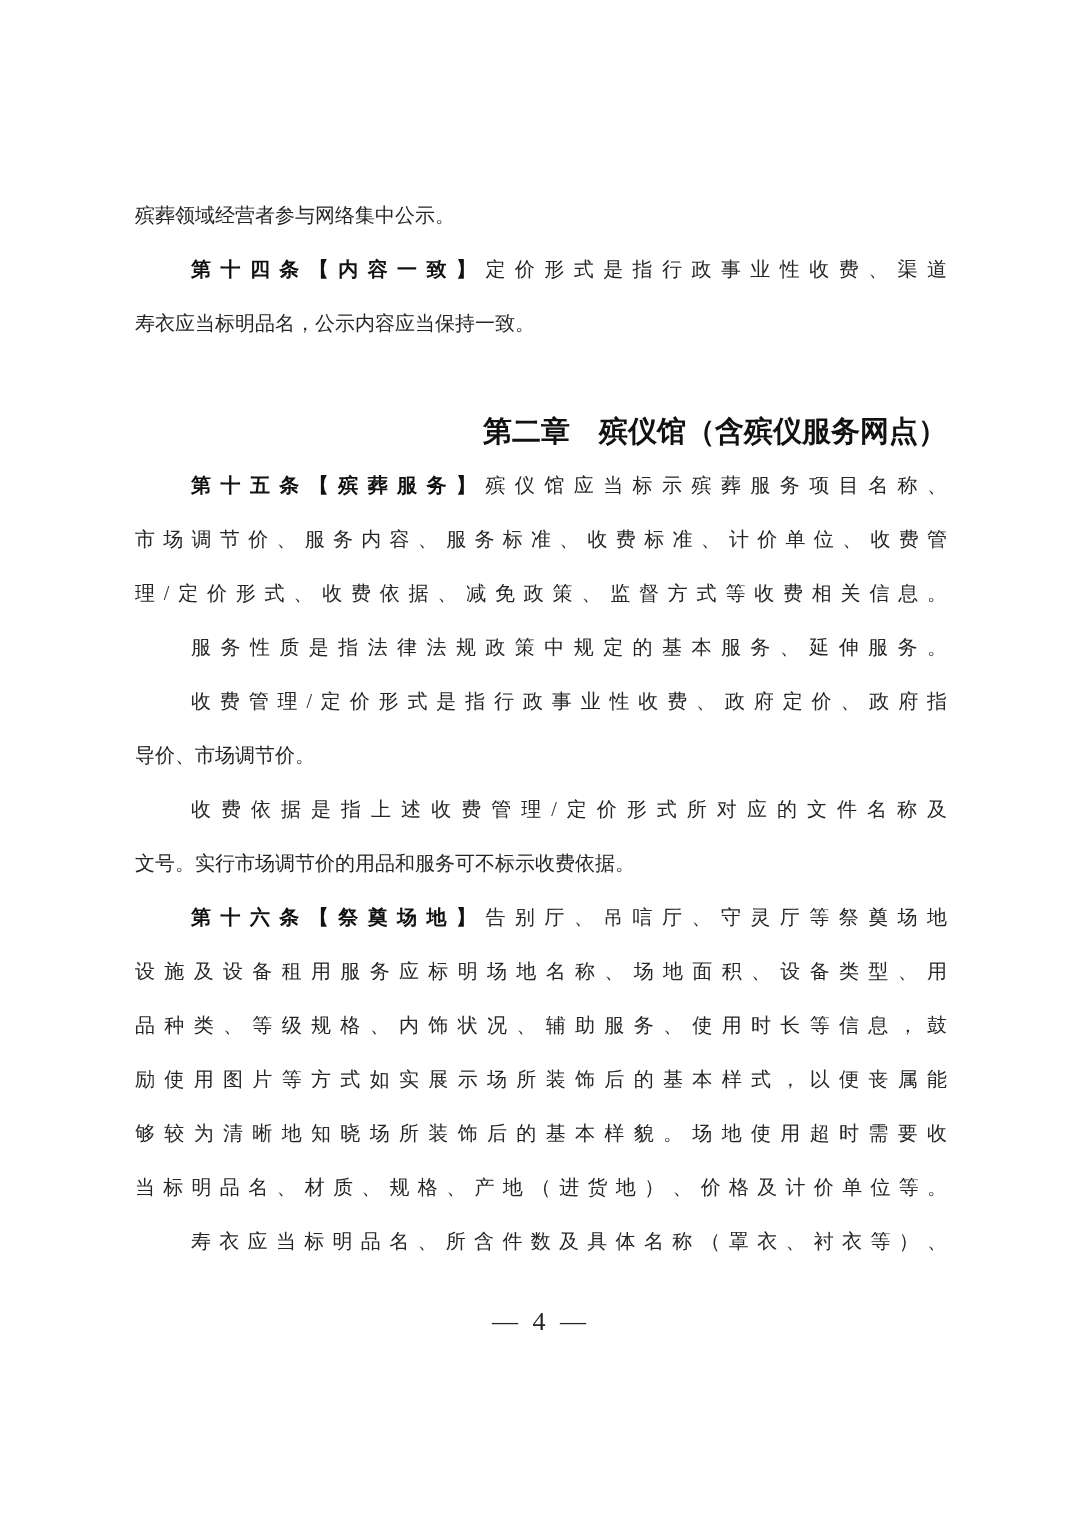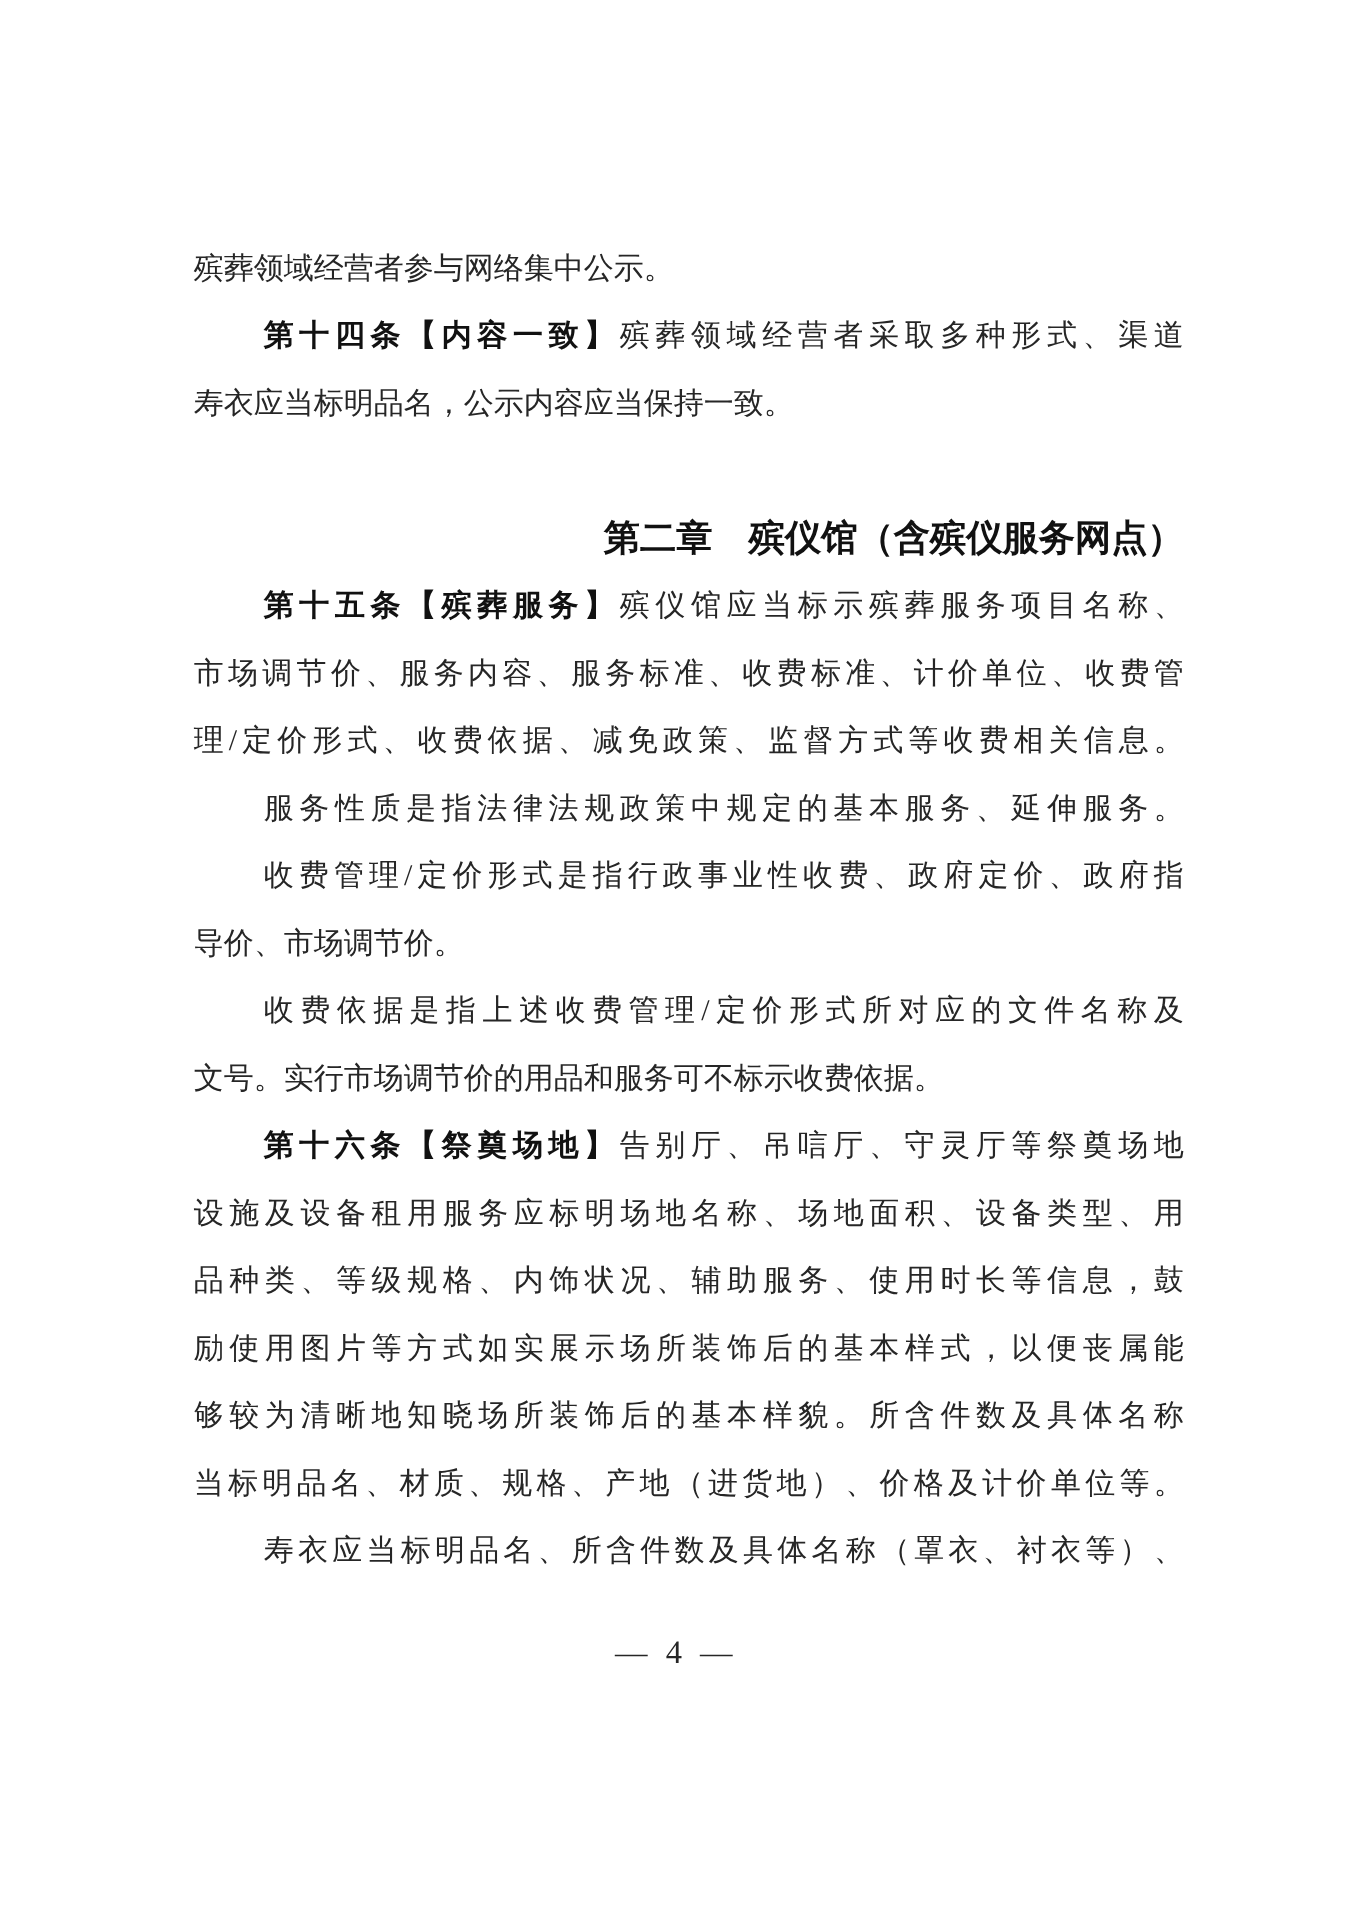--- a/index.html
+++ b/index.html
@@ -13,24 +13,23 @@
   }
   .text-col {
     position: absolute;
     left: 135px;
     top: 188px;
     width: 812px;
   }
   .line {
     height: 54px;
     line-height: 54px;
-    font-size: 24px;
+    font-size: 20px;
     color: #262626;
     white-space: nowrap;
-    margin-left: 20px;
   }
   .line.fill {
     text-align: justify;
     text-align-last: justify;
   }
   .line.indent {
     text-indent: 56px;
   }
   .b {
     font-weight: 700;
@@ -58,21 +57,21 @@
   }
 </style>
 </head>
 <body>
 
 <div class="page">
   <div class="text-col">
 
     <div class="line"><span>殡葬领域经营者参与网络集中公示。</span></div>
 
-    <div class="line indent fill"><span class="b">第十四条【内容一致】</span><span>殡葬领域经营者采取多种形式、渠道</span></div>
+    <div class="line indent fill"><span class="b">第十四条【内容一致】</span><span>定价形式是指行政事业性收费、渠道</span></div>
 
     <div class="line"><span>寿衣应当标明品名，公示内容应当保持一致。</span></div>
 
     <div class="heading">第二章　殡仪馆（含殡仪服务网点）</div>
 
     <div class="line indent fill"><span class="b">第十五条【殡葬服务】</span><span>殡仪馆应当标示殡葬服务项目名称、</span></div>
 
     <div class="line fill"><span>市场调节价、服务内容、服务标准、收费标准、计价单位、收费管</span></div>
 
     <div class="line fill"><span>理/定价形式、收费依据、减免政策、监督方式等收费相关信息。</span></div>
@@ -88,21 +87,21 @@
     <div class="line"><span>文号。实行市场调节价的用品和服务可不标示收费依据。</span></div>
 
     <div class="line indent fill"><span class="b">第十六条【祭奠场地】</span><span>告别厅、吊唁厅、守灵厅等祭奠场地</span></div>
 
     <div class="line fill"><span>设施及设备租用服务应标明场地名称、场地面积、设备类型、用</span></div>
 
     <div class="line fill"><span>品种类、等级规格、内饰状况、辅助服务、使用时长等信息，鼓</span></div>
 
     <div class="line fill"><span>励使用图片等方式如实展示场所装饰后的基本样式，以便丧属能</span></div>
 
-    <div class="line fill"><span>够较为清晰地知晓场所装饰后的基本样貌。所含件数及具体名称</span></div>
+    <div class="line fill"><span>够较为清晰地知晓场所装饰后的基本样貌。场地使用超时需要收</span></div>
 
 
 
     <div class="line fill"><span>当标明品名、材质、规格、产地（进货地）、价格及计价单位等。</span></div>
 
     <div class="line indent fill"><span>寿衣应当标明品名、所含件数及具体名称（罩衣、衬衣等）、</span></div>
 
     <div class="page-number">— 4 —</div>
 
   </div>

